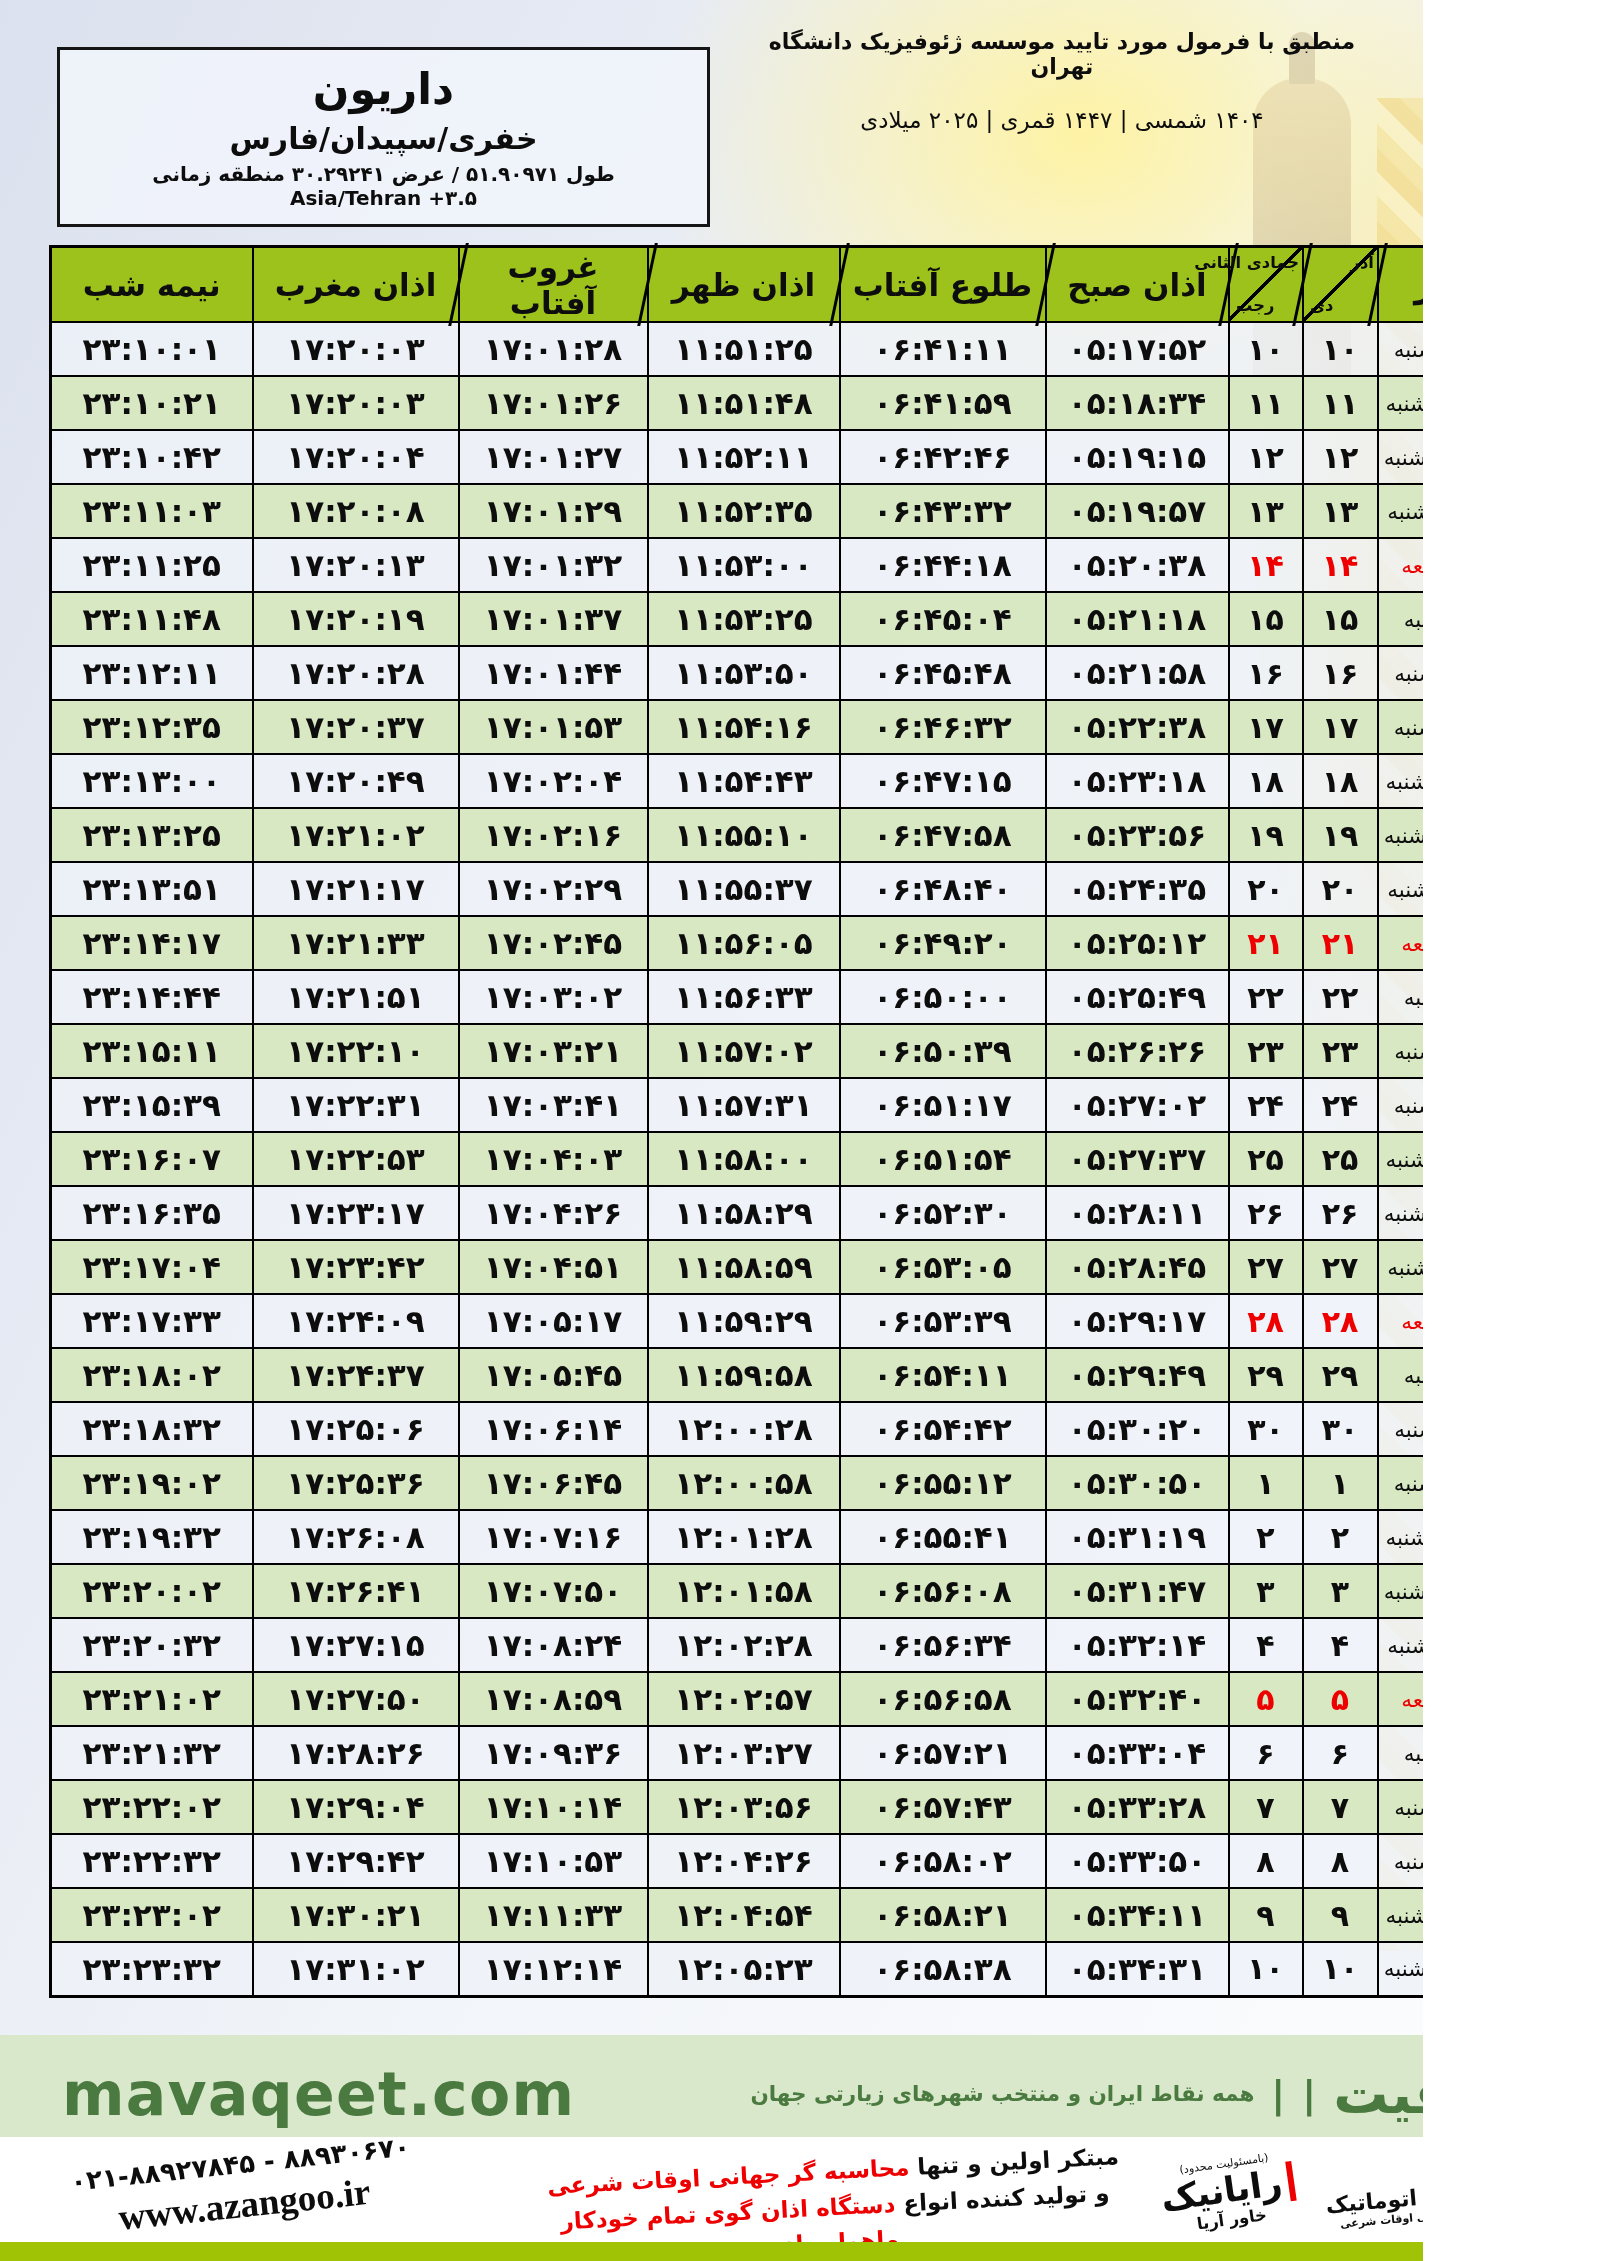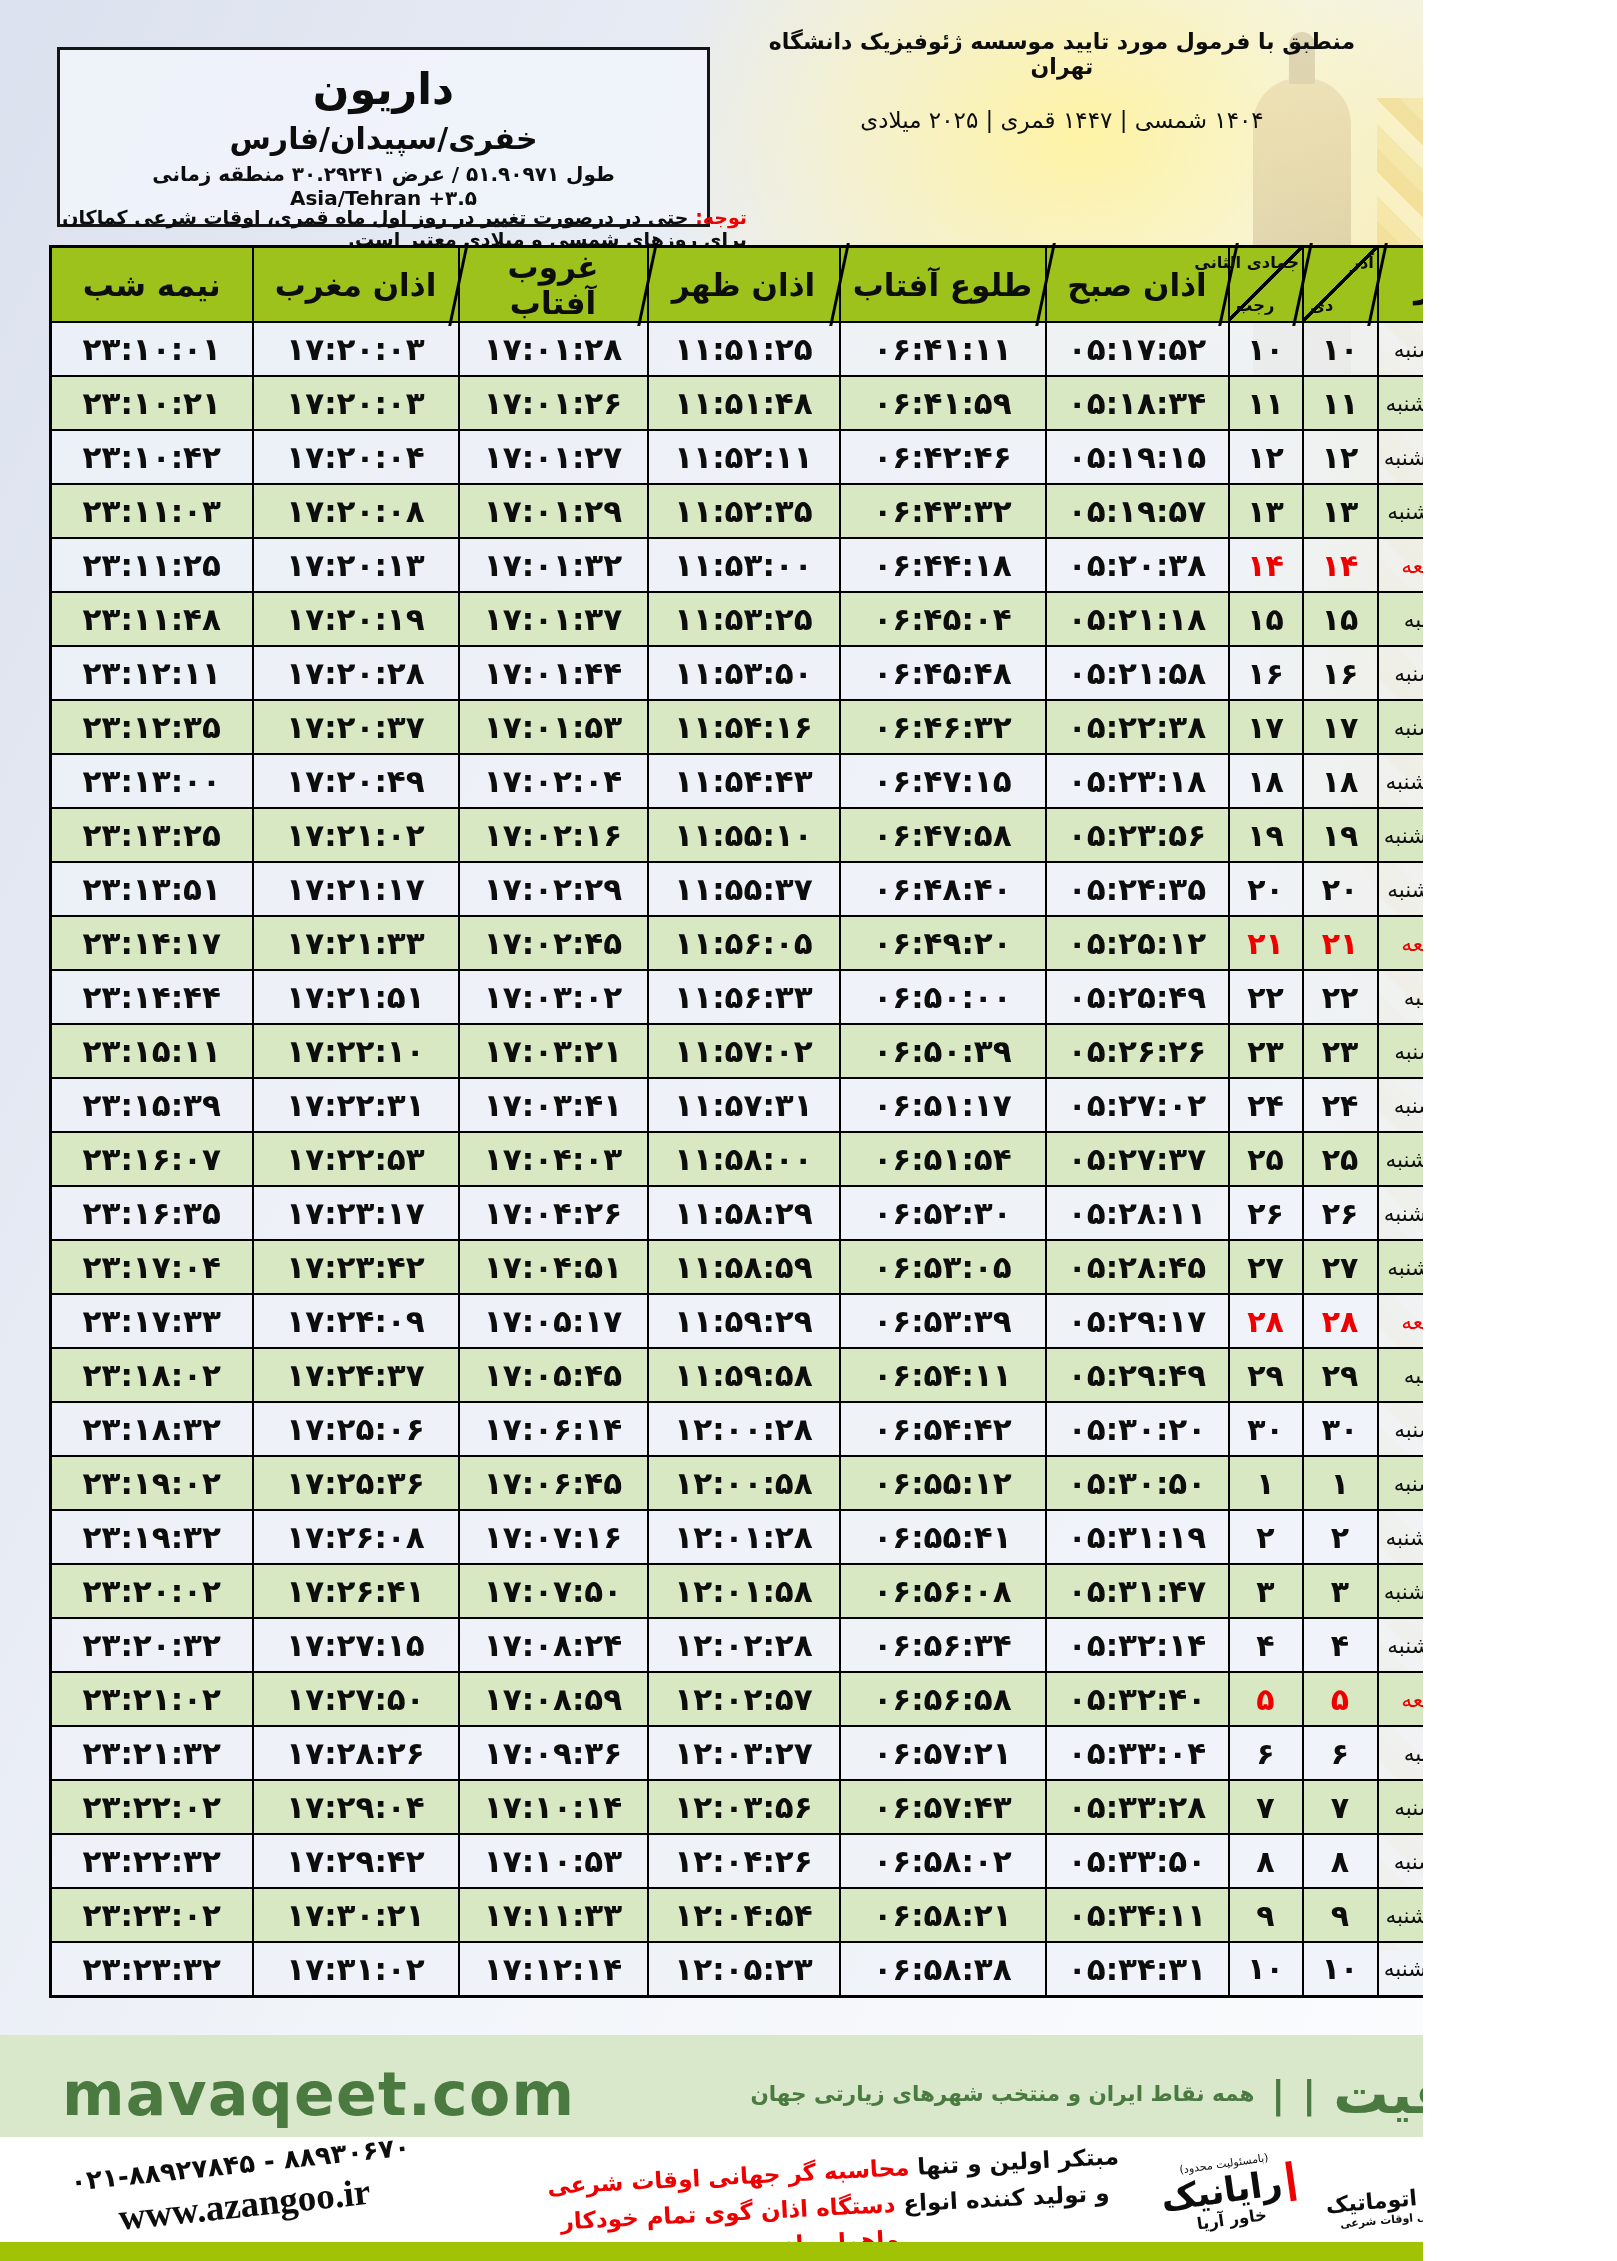--- a/index.html
+++ b/index.html
@@ -115,23 +115,20 @@
       <span>طول ۵۱.۹۰۹۷۱ / عرض ۳۰.۲۹۲۴۱ منطقه زمانی</span>
       <span class="tz">Asia/Tehran +۳.۵</span>
     </div>
   </div>
 
   <div class="head-right">
     <div class="page-subtitle">منطبق با فرمول مورد تایید موسسه ژئوفیزیک دانشگاه تهران</div>
     <div class="page-dates">۱۴۰۴ شمسی | ۱۴۴۷ قمری | ۲۰۲۵ میلادی</div>
   </div>
 
-  <div class="note-line">
-    <span class="note-label">توجه:</span><span> حتی در درصورت تغییر در روز اول ماه قمری، اوقات شرعی کماکان برای روزهای شمسی و میلادی معتبر است.</span>
-  </div>
 
   <table class="prayer">
     <colgroup>
       <col style="width:102px">
         <col style="width:95px">
         <col style="width:75px">
         <col style="width:74px">
       <col style="width:183px">
         <col style="width:206px">
         <col style="width:192px">

